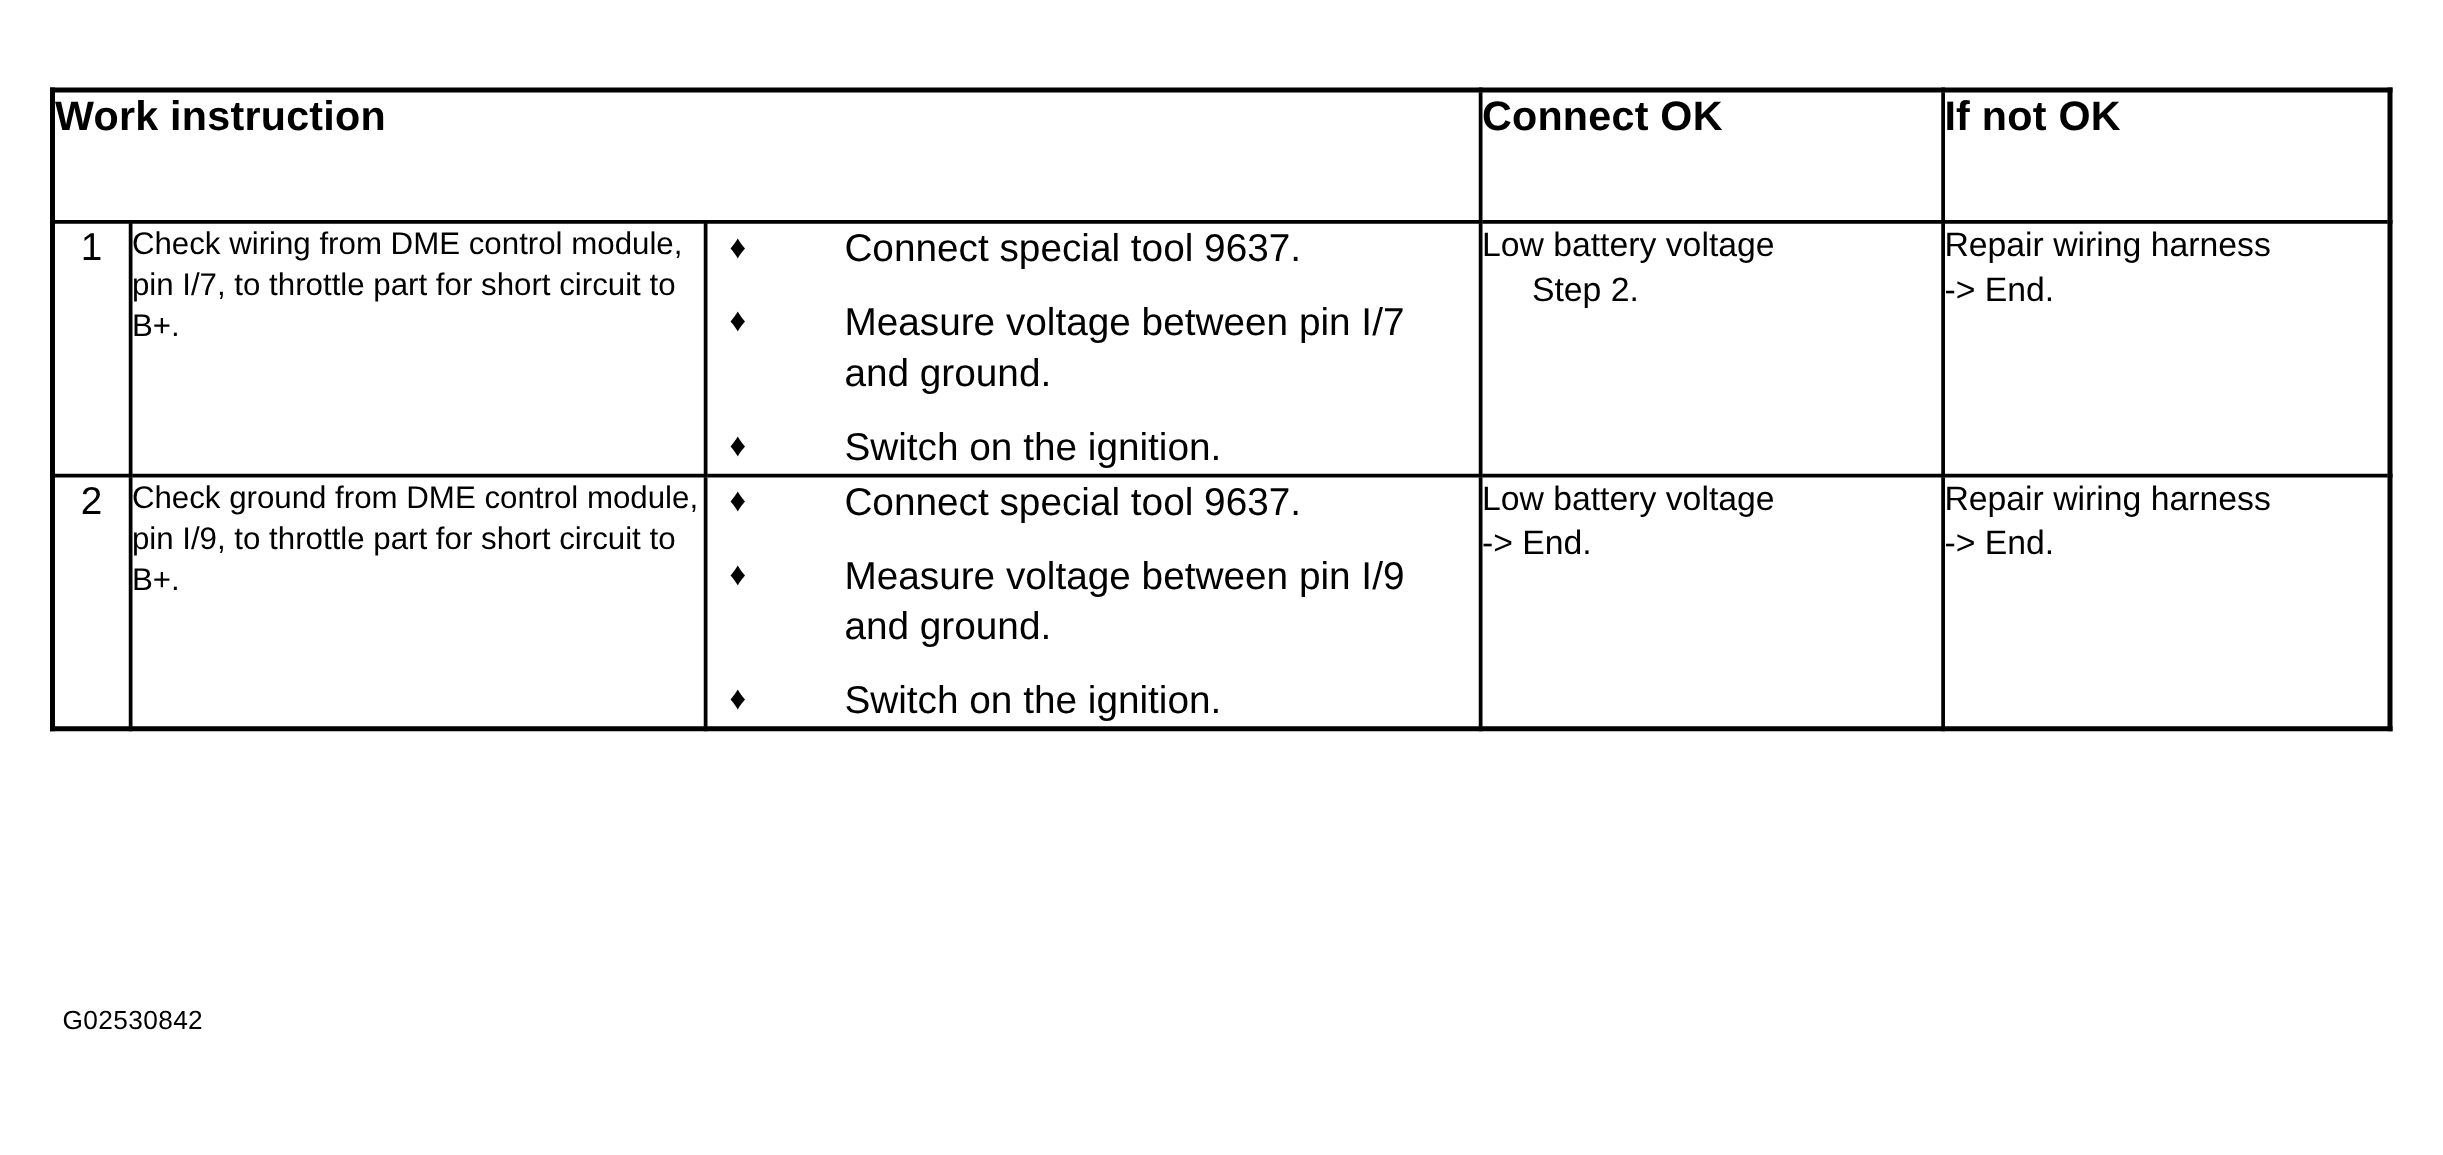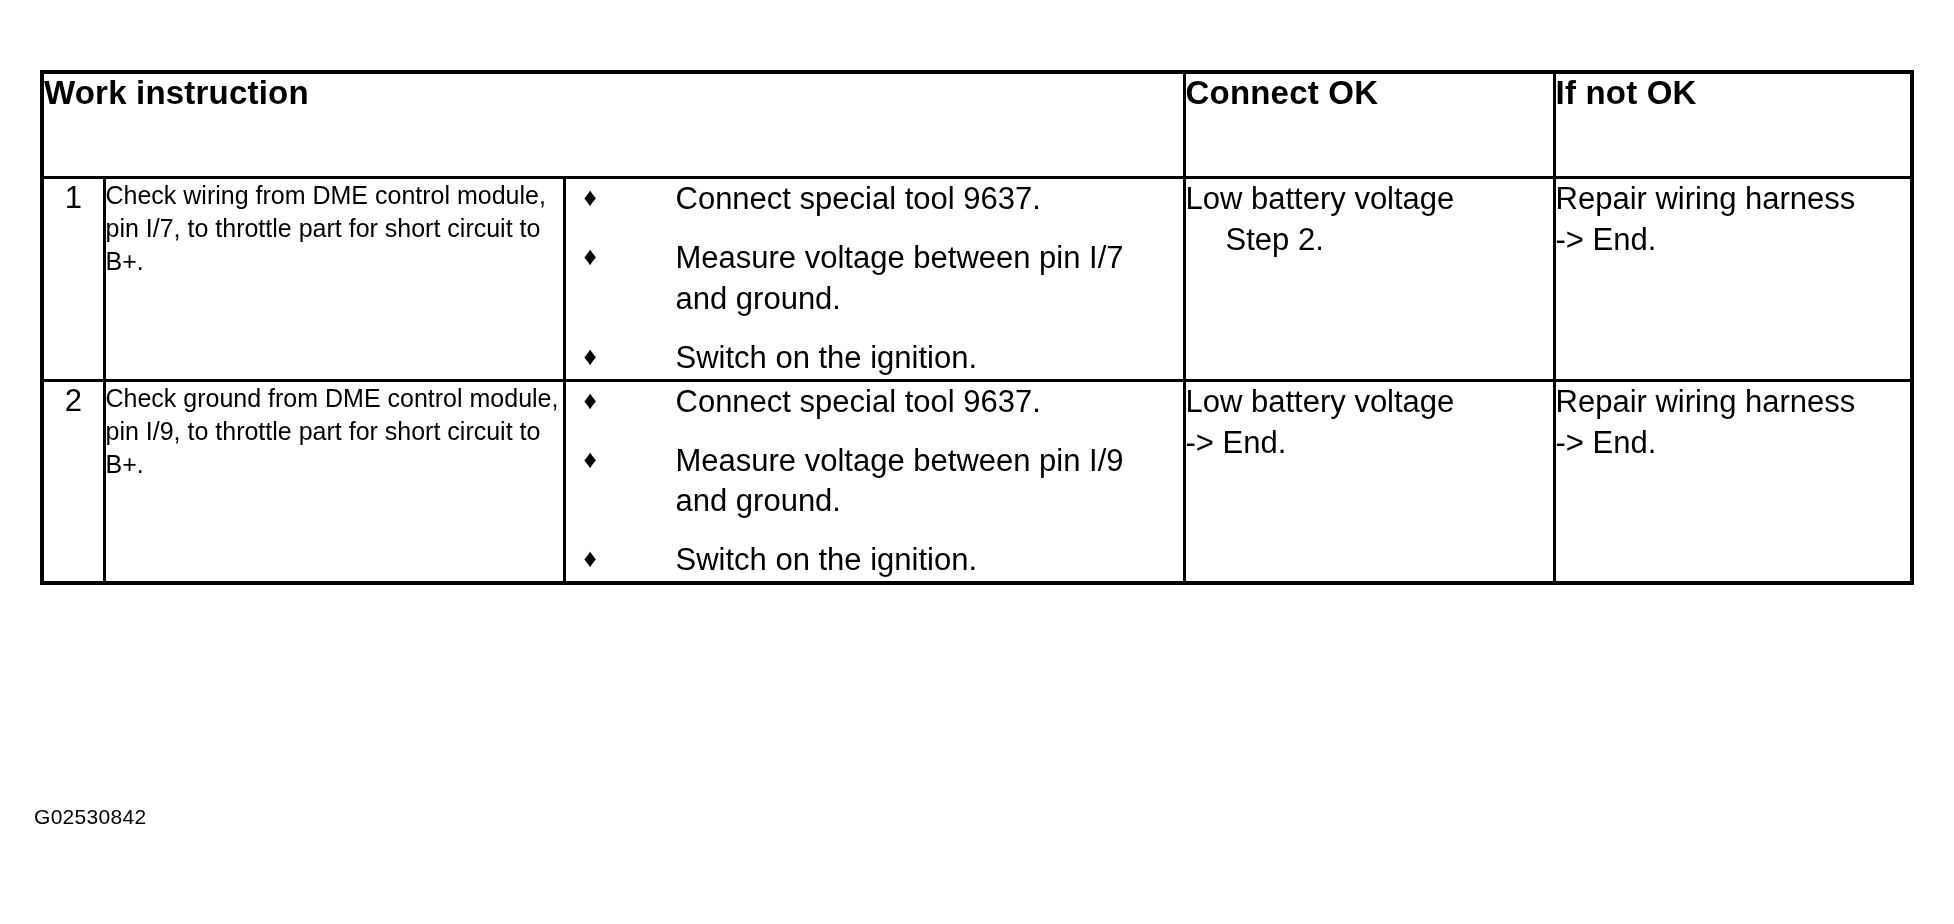--- a/index.html
+++ b/index.html
@@ -60,21 +60,21 @@
   }
   .task-cell {
     font-size: 25px;
     line-height: 1.32;
     padding: 20px 14px 22px 22px;
   }
   .steps-cell {
     padding: 18px 10px 20px 18px;
   }
   .ok-cell, .notok-cell {
-    font-size: 31px;
+    font-size: 27px;
     line-height: 1.32;
     padding: 20px 14px 22px 22px;
   }
   ul.steps {
     list-style: none;
     margin: 0;
     padding: 0;
   }
   ul.steps li {
     position: relative;
@@ -91,21 +91,21 @@
     font-size: 26px;
     line-height: 1.32;
   }
   .indent-line {
     display: block;
     padding-left: 40px;
   }
   .spacer-line { display: block; }
   .figure-id {
     position: absolute;
-    left: 34px;
+    left: 50px;
     top: 805px;
     font-size: 21px;
     letter-spacing: 0.3px;
   }
 </style>
 </head>
 <body>
 
 <div class="page">
 

